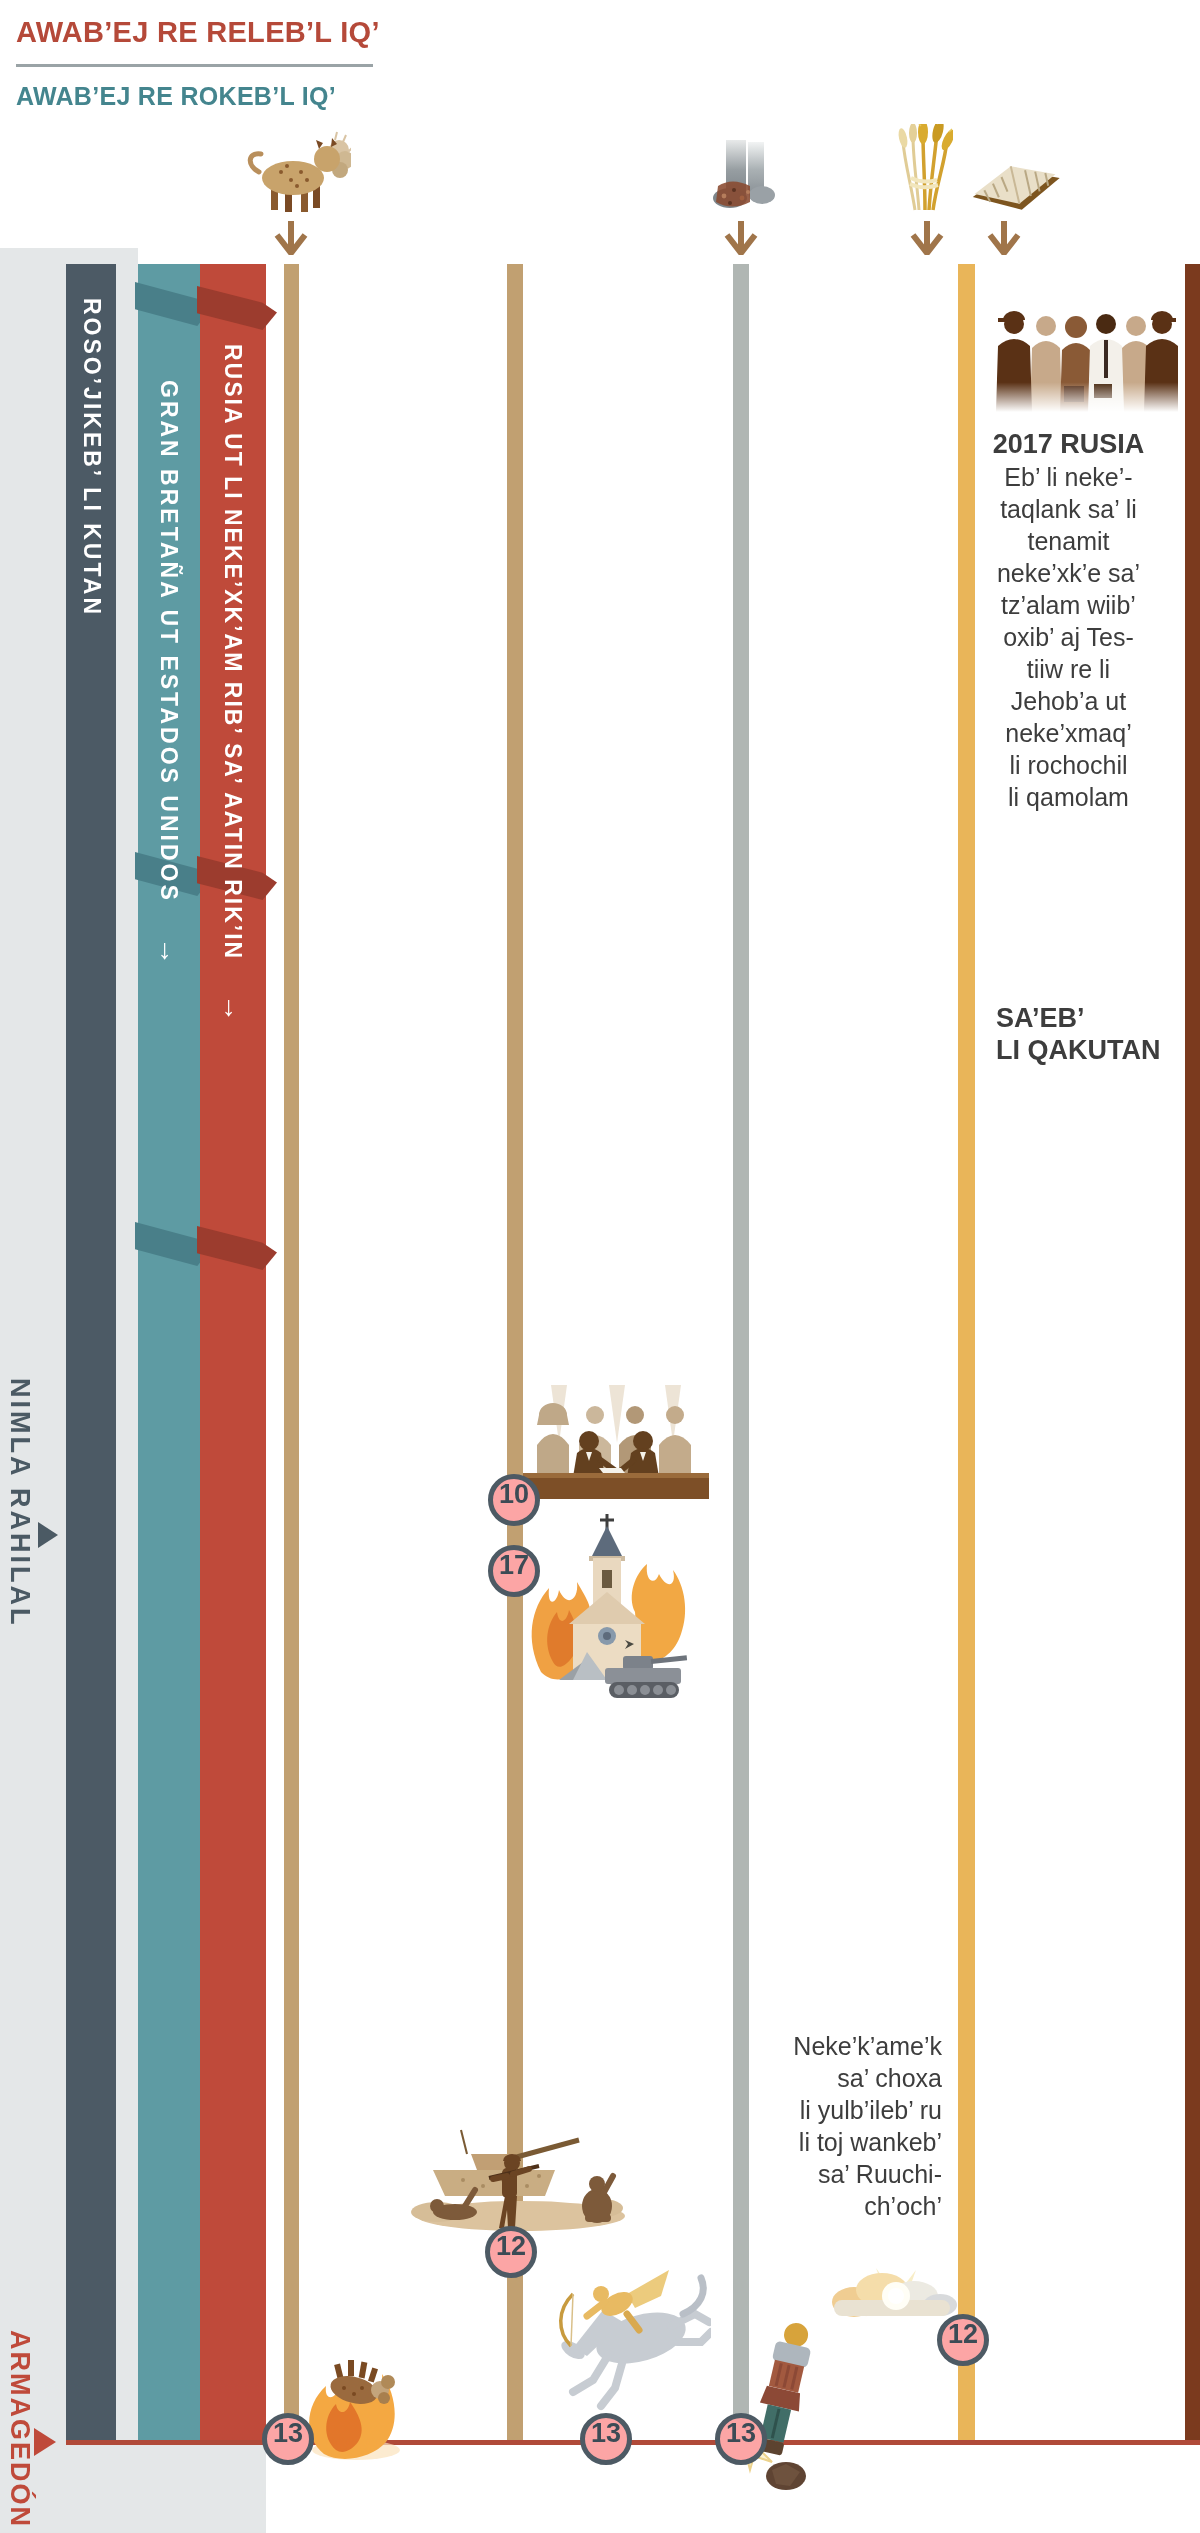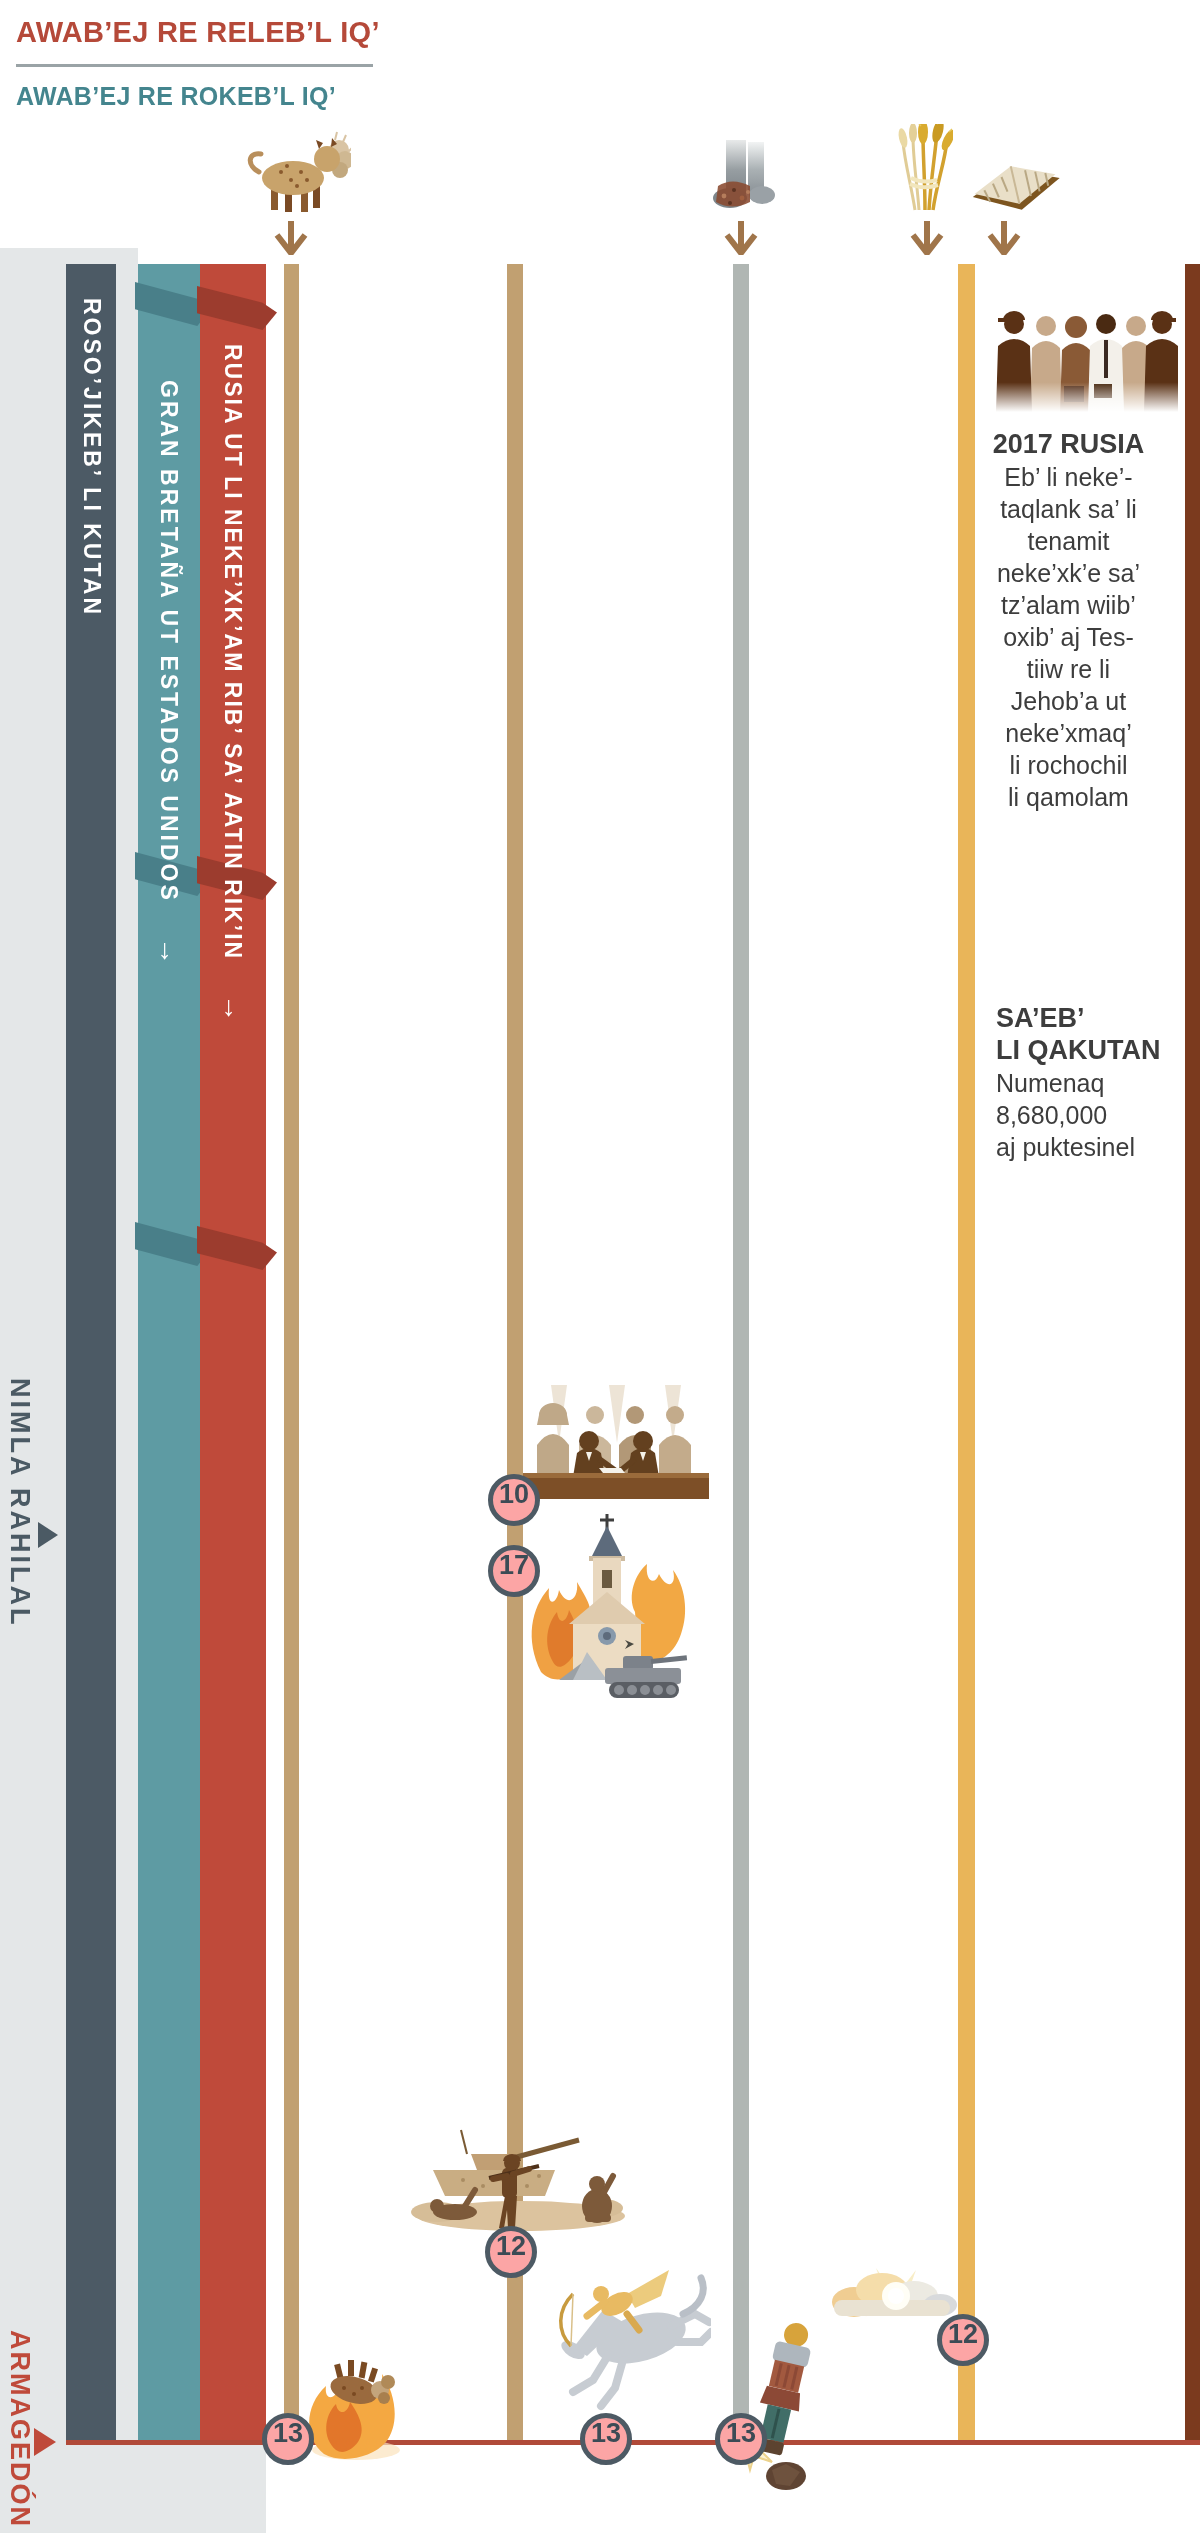--- a/index.html
+++ b/index.html
@@ -480,21 +480,23 @@
   <div class="marker" style="left:715px;top:2413px">
       <span>13</span>
     </div>
 
   <div class="note note-russia">
     <p class="h">2017 RUSIA</p>
     <div>Eb’ li neke’-<br>taqlank sa’ li<br>tenamit<br>neke’xk’e sa’<br>tz’alam wiib’<br>oxib’ aj Tes-<br>tiiw re li<br>Jehob’a ut<br>neke’xmaq’<br>li rochochil<br>li qamolam</div>
   </div>
   <div class="note note-days">
     <p class="h">SA’EB’<br>LI QAKUTAN</p>
-    <div>Numenaq<br>8,680,000<br>aj puktesinel</div>
+  </div>
+  <div class="note note-heaven">
+    <div>Neke’k’ame’k<br>sa’ choxa<br>li yulb’ileb’ ru<br>li toj wankeb’<br>sa’ Ruuchi-<br>ch’och’</div>
   </div>
 
   <div class="side-label side-trib">NIMLA RAHILAL</div>
   <div class="tri tri-trib"></div>
   <div class="side-label side-arma">ARMAGEDÓN</div>
   <div class="tri tri-arma"></div>
 
   <div class="abs title1">AWAB’EJ RE RELEB’L IQ’</div>
   <div class="abs title-divider"></div>
   <div class="abs title2">AWAB’EJ RE ROKEB’L IQ’</div>

